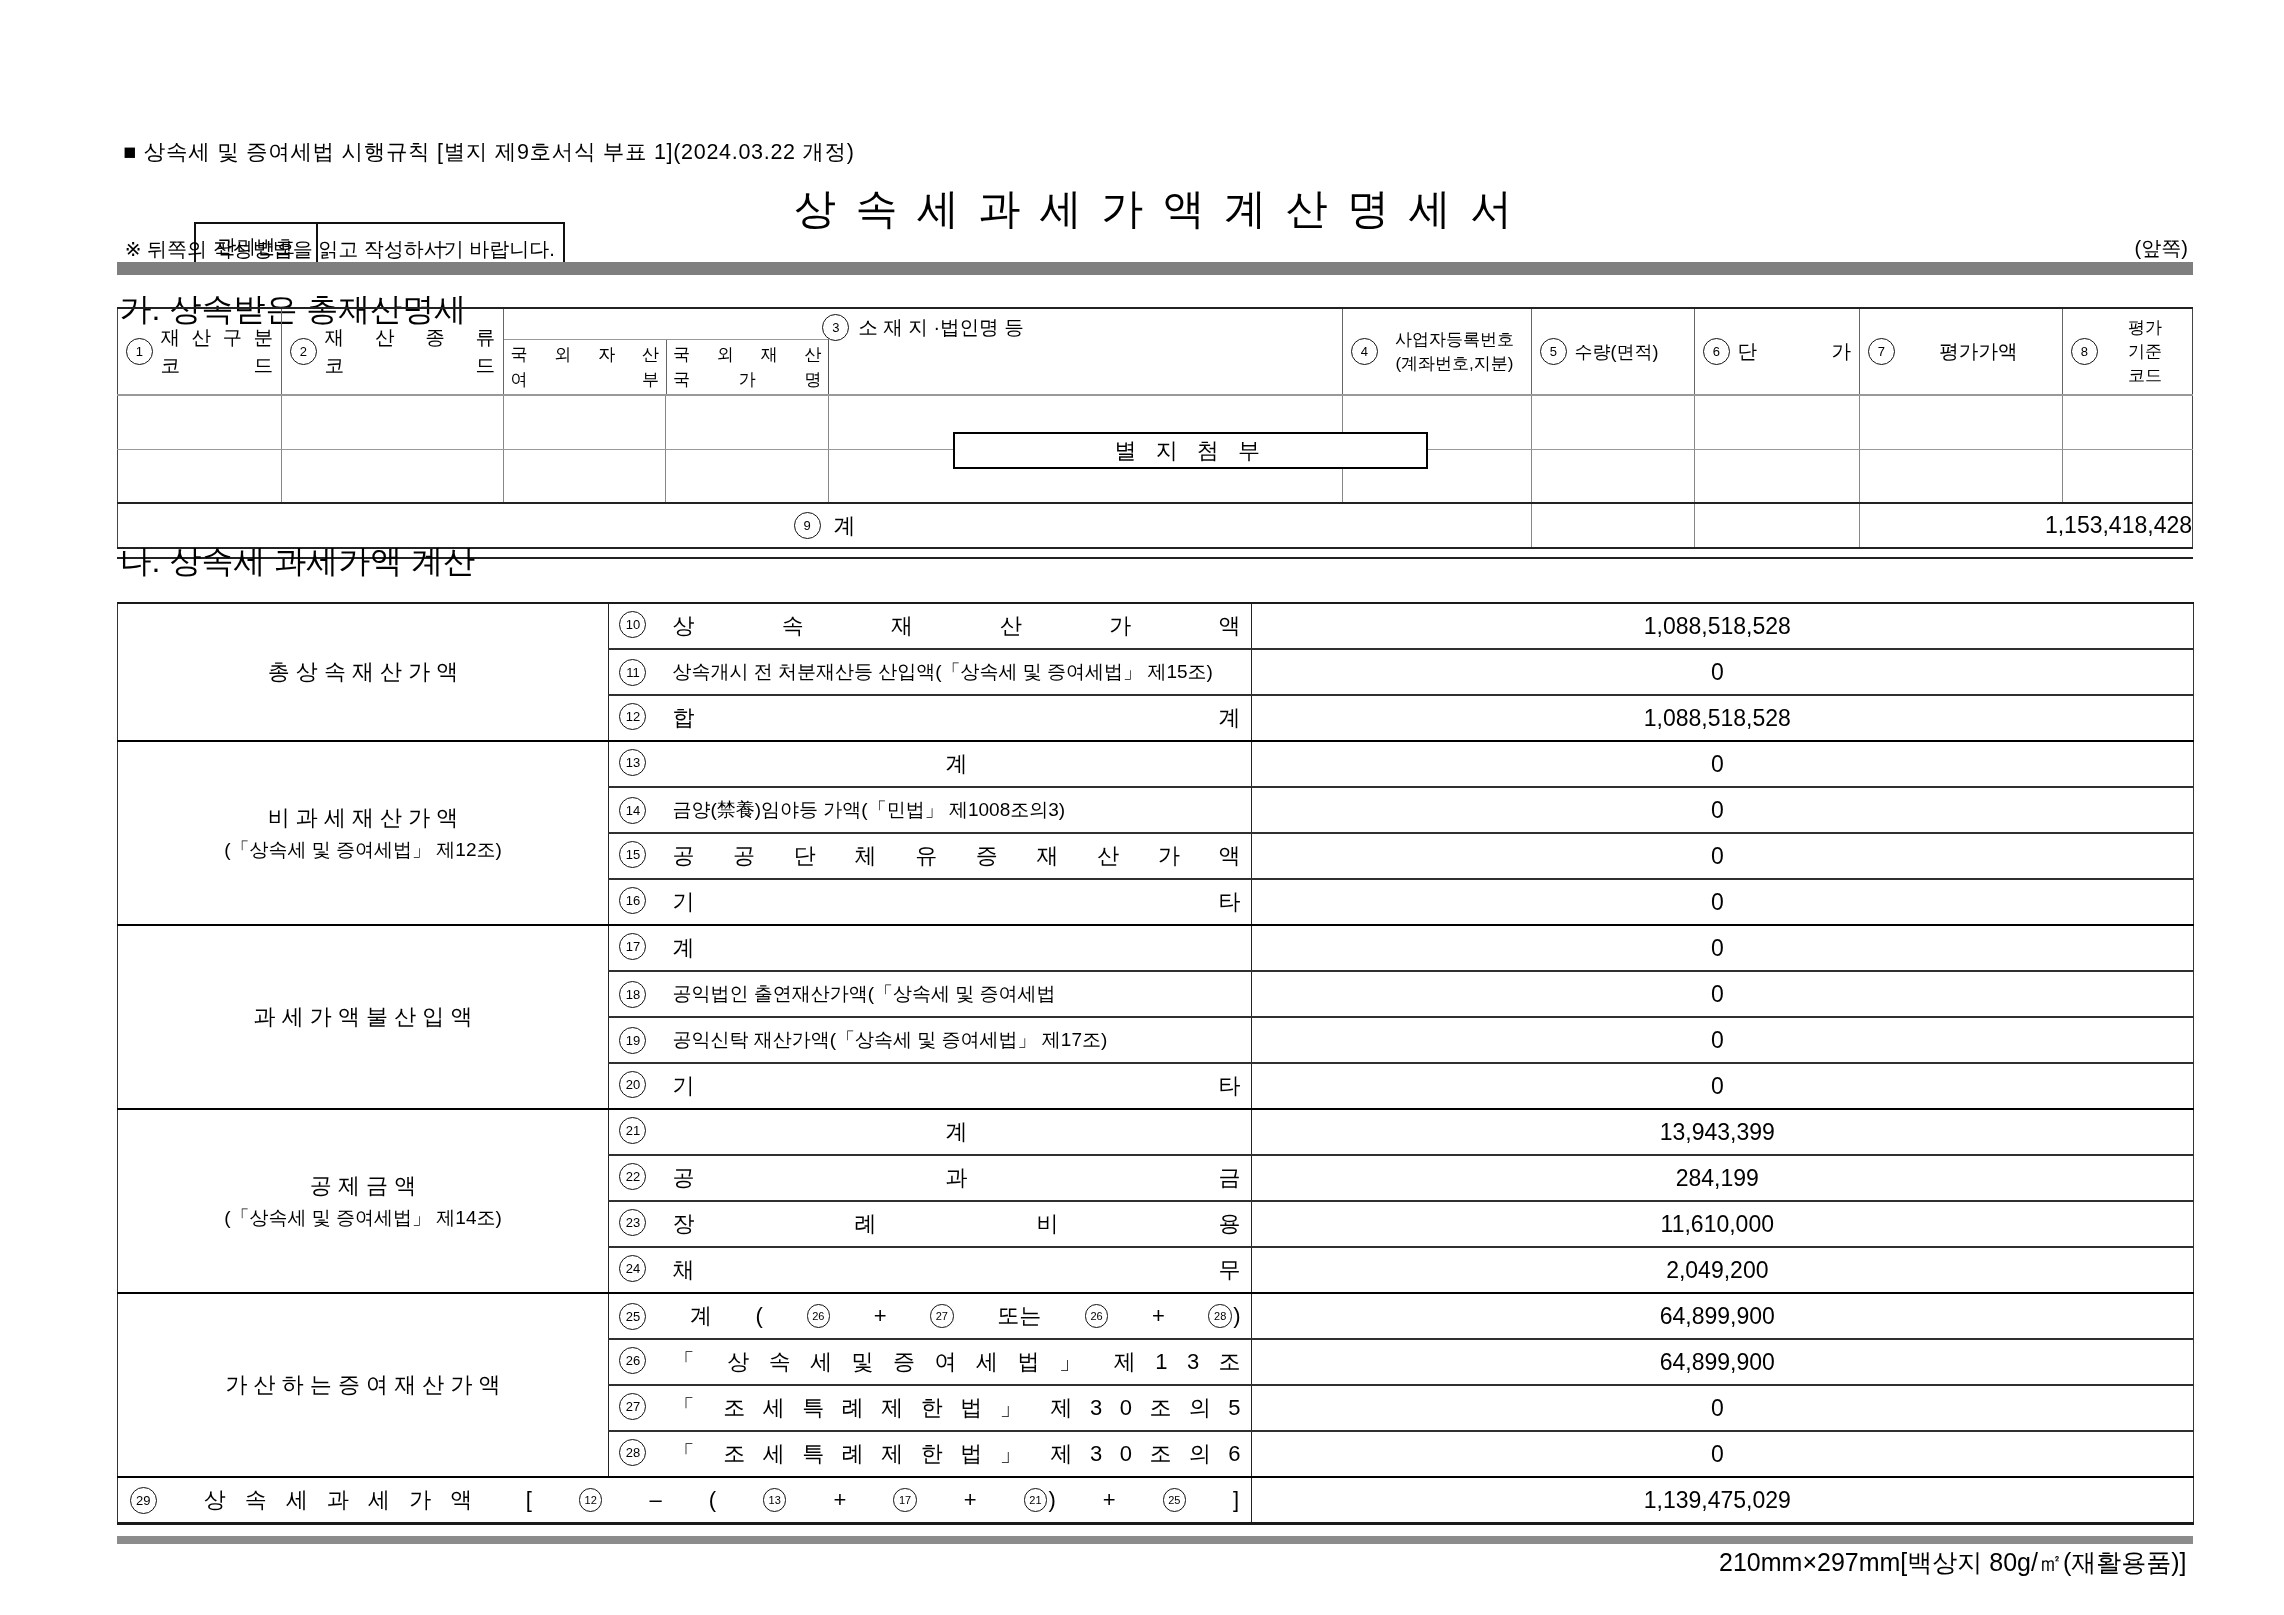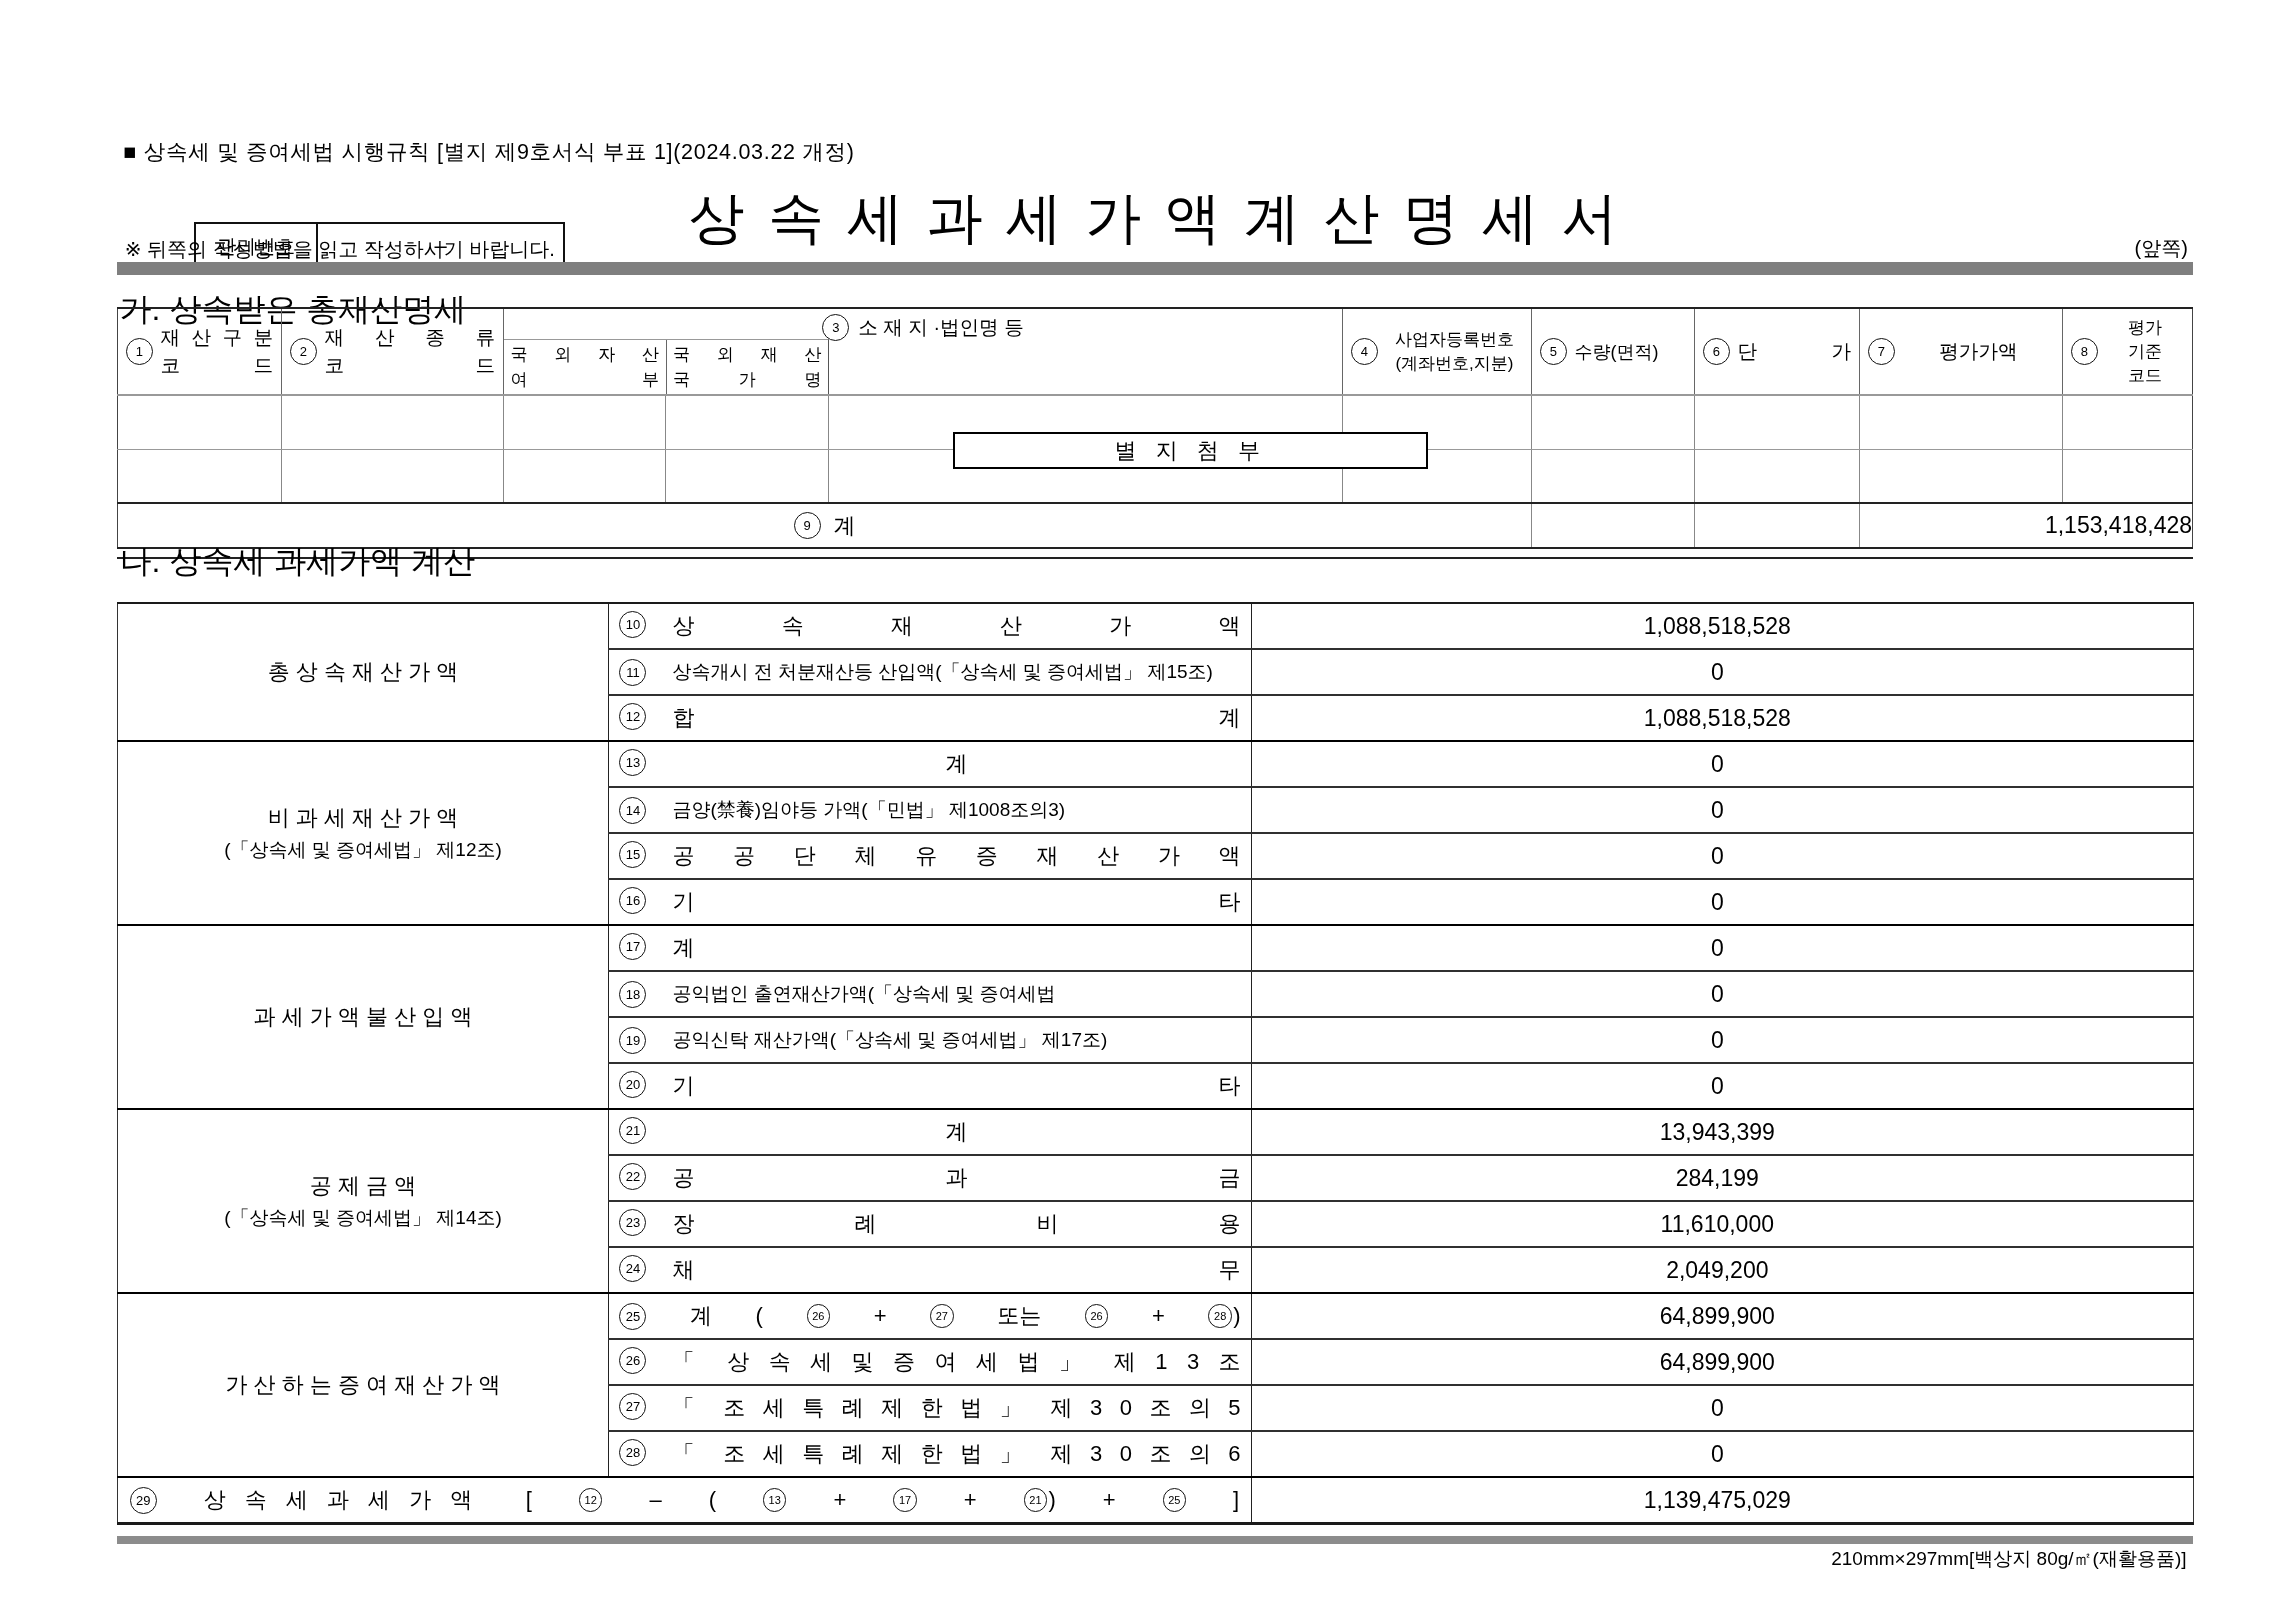--- a/index.html
+++ b/index.html
@@ -11,21 +11,21 @@
   
   .cn{display:inline-flex;align-items:center;justify-content:center;width:27px;min-width:27px;height:27px;
       border:1.3px solid #111;border-radius:50%;font-size:13px;line-height:1;box-sizing:border-box;flex:none;}
   .cn.s{width:23.5px;min-width:23.5px;height:23.5px;font-size:11px;}
 
   
   .regline{left:6.5px;top:137px;font-size:21.5px;letter-spacing:0.7px;}
   .mgmtbox{left:77px;top:188px;width:371px;height:48px;border:2px solid #111;display:flex;box-sizing:border-box;margin-top:34px;}
   .mgmtbox .mlabel{width:120px;border-right:2px solid #111;display:flex;align-items:center;justify-content:center;font-size:19.6px;}
   .mgmtbox .mvalue{flex:1;display:flex;align-items:center;justify-content:center;font-size:22px;}
-  .ftitle{left:0;right:0;top:181px;text-align:center;font-size:56px;letter-spacing:3.9px;font-weight:400;}
+  .ftitle{left:0;right:0;top:181px;text-align:center;font-size:42px;letter-spacing:3.9px;font-weight:400;}
   .note{left:7.8px;top:236px;font-size:20px;}
   .sidelabel{right:5.2px;top:235px;font-size:20px;}
   .graybar1{left:0;top:262px;width:2076px;height:13px;background:#7f7f7f;}
   .h-a{left:2.6px;top:288px;font-size:32px;}
   .h-b{left:2.6px;top:540px;font-size:32px;text-align:right;}
 
   
   .tawrap{left:0;top:307px;width:2076px;}
   table{border-collapse:collapse;table-layout:fixed;width:2076px;}
   .ta{border-top:2.6px solid #222;border-left:1.3px solid #444;border-right:1.3px solid #444;border-bottom:2.6px solid #222;}
@@ -64,21 +64,21 @@
   .tb tr.gstart td{border-top:2.6px solid #000;}
   .tb tr.first td{border-top:none;}
   .lrow{display:flex;align-items:flex-start;gap:26px;padding:0 10.4px;font-size:22px;}
   .lrow .sm{font-size:19px;}
   .sprd{display:flex;align-items:center;justify-content:space-between;padding:0 10.4px;font-size:22px;}
   .pair{display:inline-flex;align-items:center;gap:1.3px;}
   .f29{display:flex;align-items:center;justify-content:space-between;padding:0 11.7px;font-size:22px;}
   .f29 .klabel{letter-spacing:6.5px;}
 
   .graybar2{left:0;top:1536px;width:2076px;height:7.8px;background:#8c8c8c;}
-  .footer{right:6.5px;top:1546px;font-size:19px;}
+  .footer{right:6.5px;top:1546px;font-size:25px;}
 </style>
 </head>
 <body>
 
 <div class="page">
   <div class="content">
 
     <div class="abs regline">■ 상속세 및 증여세법 시행규칙 [별지 제9호서식 부표 1](2024.03.22 개정)</div>
 
     <div class="abs mgmtbox">

